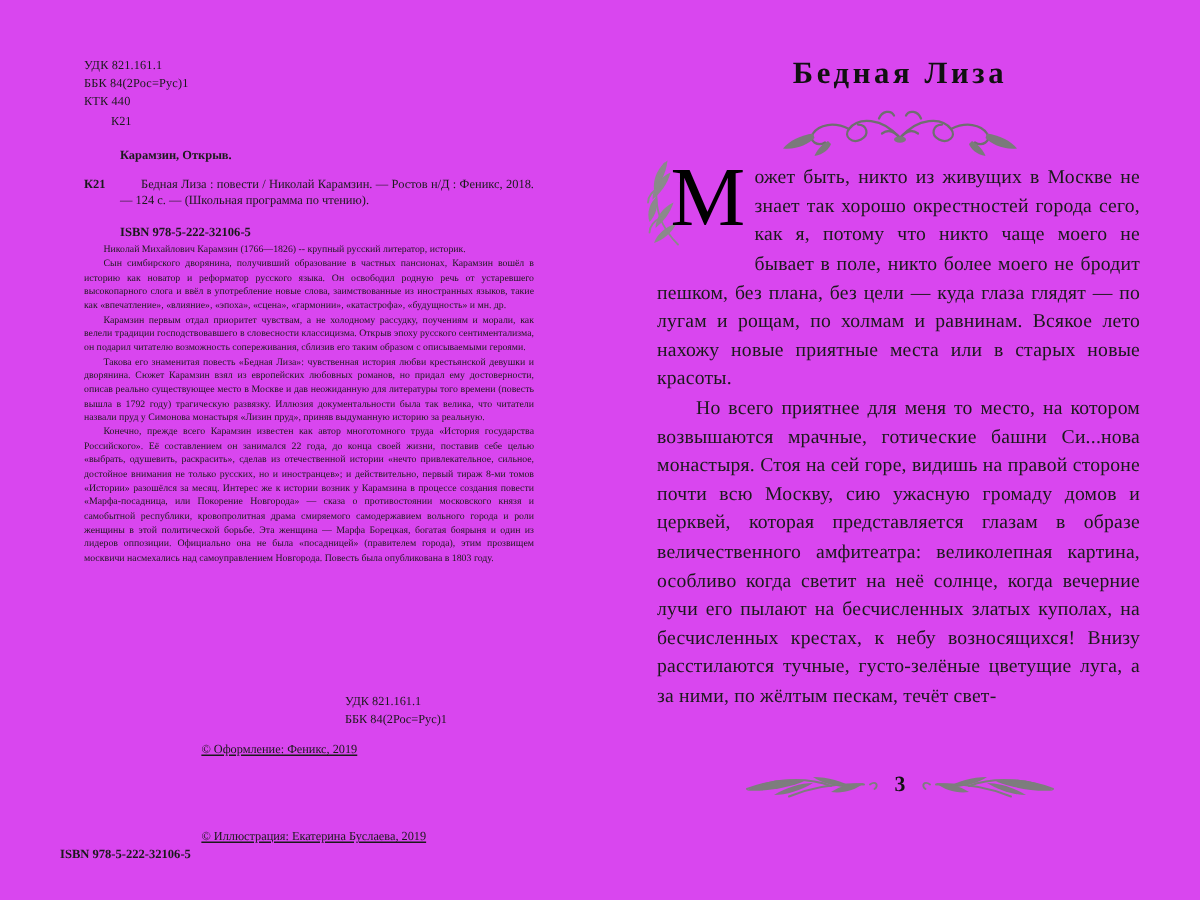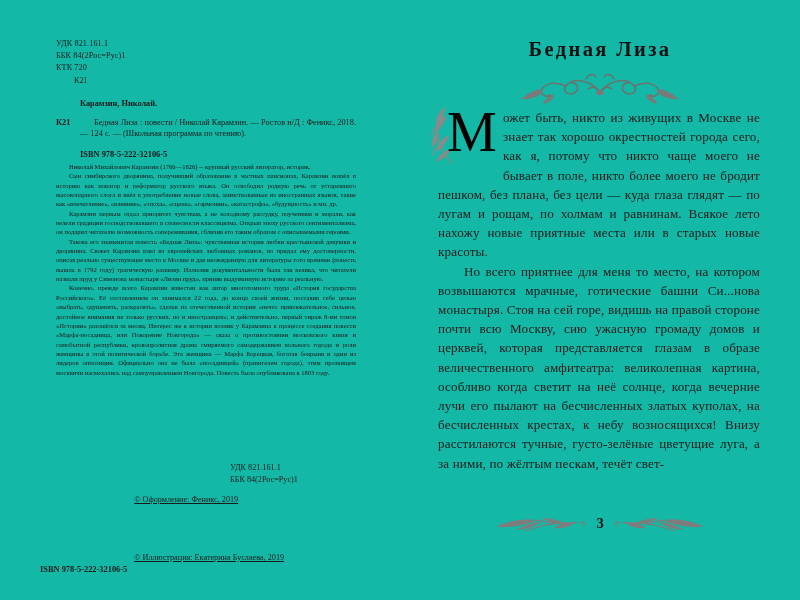--- a/index.html
+++ b/index.html
@@ -14,21 +14,21 @@
     overflow: hidden;
     font-family: "Liberation Serif", "DejaVu Serif", serif;
     color: #1a1a1a;
     position: relative;
   }
   .spread {
     width: 800px;
     height: 600px;
     display: flex;
     position: relative;
-    background: #14b8a6;
+    background: #d946ef;
   }
   
   .page-left {
     width: 400px;
     height: 600px;
     position: relative;
     box-sizing: border-box;
     padding: 0;
   }
   .imprint-block {
@@ -209,24 +209,24 @@
 </head>
 <body>
 
 <div class="spread">
 
   <div class="page-left">
 
     <div class="imprint-block">
       <div class="classif-line">УДК 821.161.1</div>
       <div class="classif-line">ББК 84(2Рос=Рус)1</div>
-      <div class="classif-line">КТК 720</div>
+      <div class="classif-line">КТК 440</div>
       <div class="classif-code">К21</div>
 
-      <div class="author-head">Карамзин, Николай.</div>
+      <div class="author-head">Карамзин, Открыв.</div>
 
       <div class="cite-row">
         <div class="cite-code">К21</div>
         <div class="cite-text">Бедная Лиза : повести / Николай Карамзин. — Ростов н/Д : Феникс, 2018. — 124 с. — (Школьная программа по чтению).</div>
       </div>
 
       <div class="isbn-top">ISBN 978-5-222-32106-5</div>
     </div>
 
     <div class="bio">

